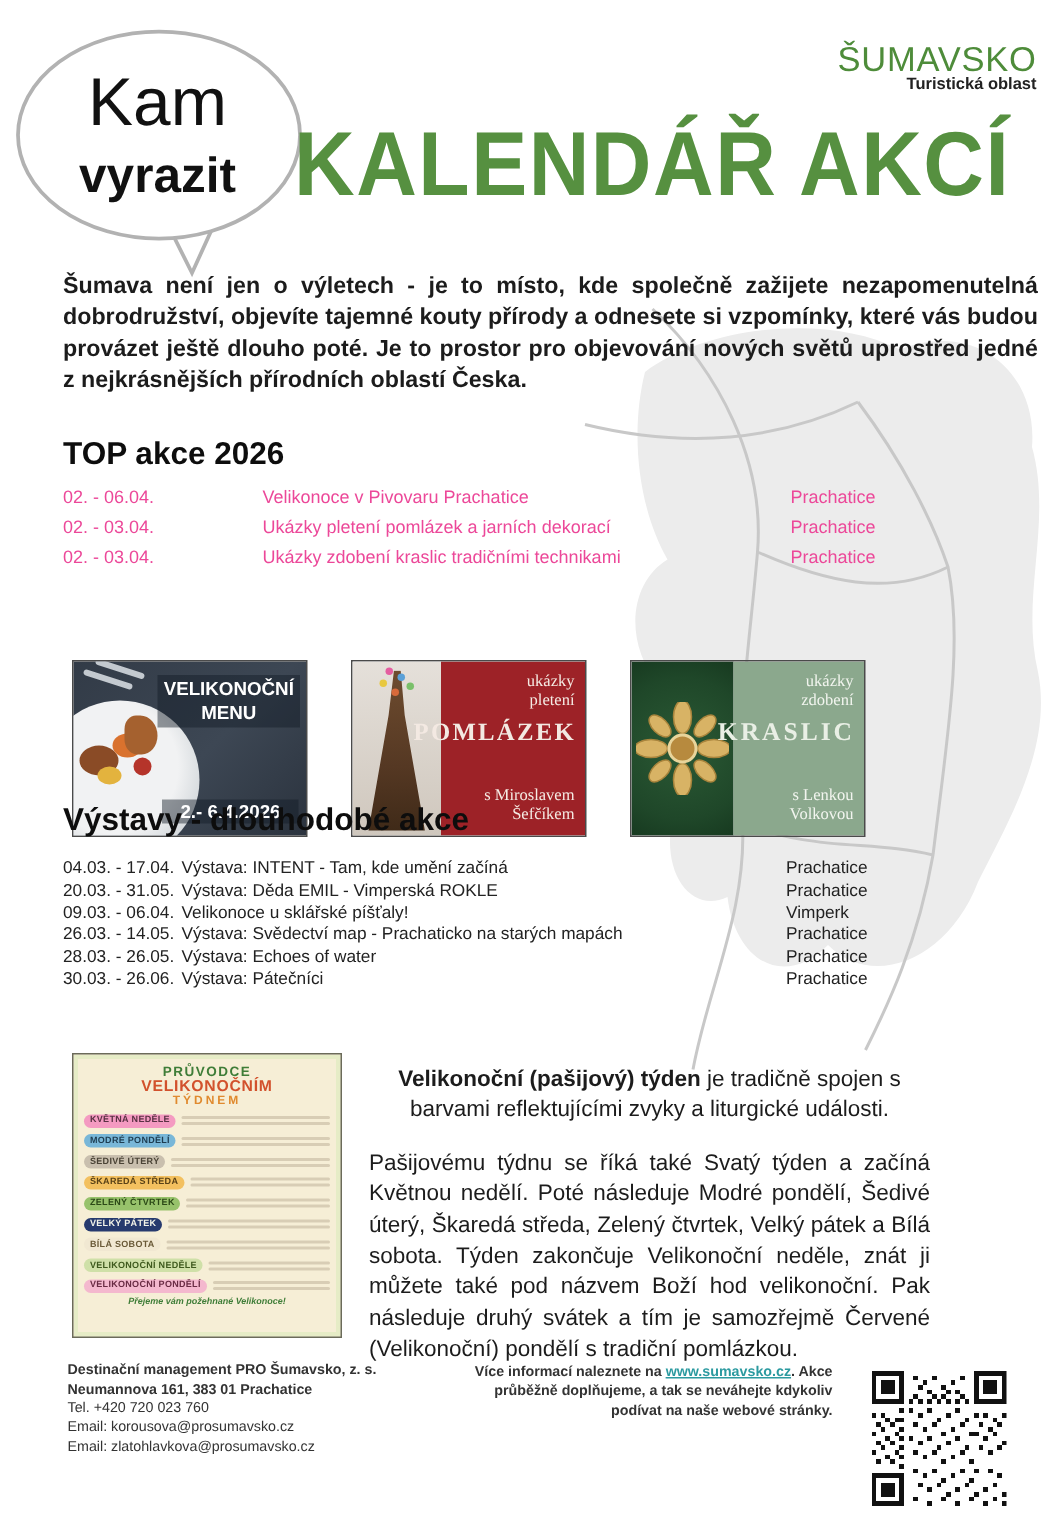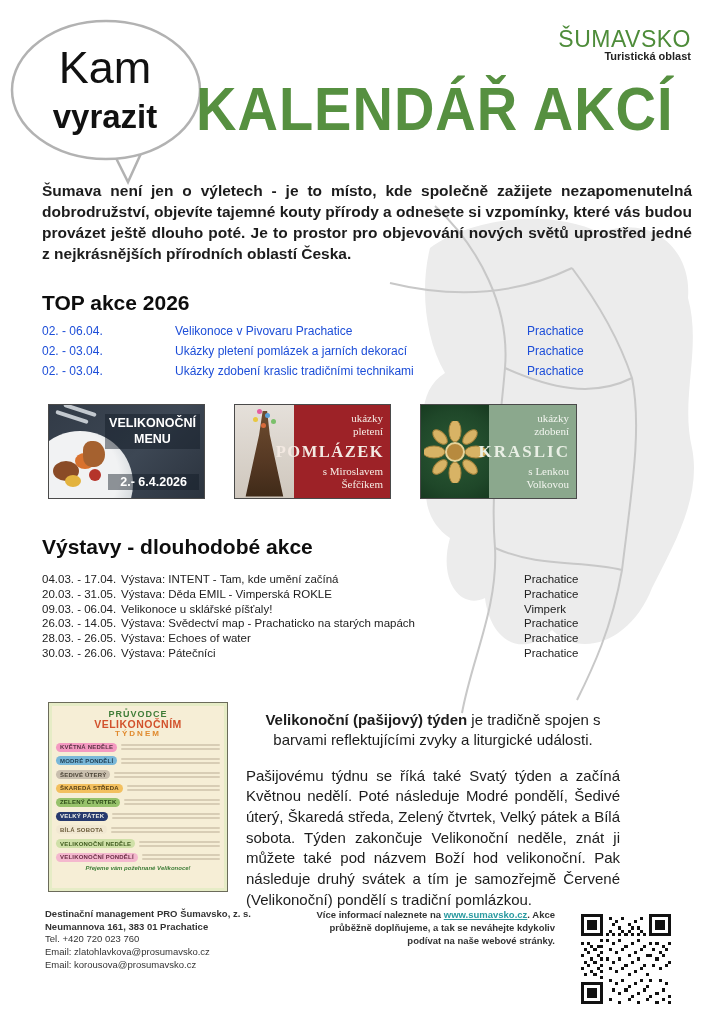--- a/index.html
+++ b/index.html
@@ -15,27 +15,27 @@
   .logo{position:absolute;right:18px;top:26px;text-align:right;}
   .logo-name{font-size:23px;font-weight:400;letter-spacing:.5px;}
   .logo-sub{font-size:11px;font-weight:600;color:#222;margin-top:-3px;}
   .main-title{position:absolute;left:196px;top:74px;font-size:56px;font-weight:800;letter-spacing:1px;white-space:nowrap;transform:scaleY(1.08);transform-origin:top left;text-shadow:1px 1px 0 rgba(255,255,255,.25);}
   
   .intro{position:absolute;left:42px;top:180px;width:650px;font-size:15.5px;font-weight:700;text-align:justify;line-height:1.36;}
   
   .sec-head{font-size:21px;font-weight:800;color:#0d0d0d;}
   #top-head{position:absolute;left:42px;top:291px;}
   #top-rows{position:absolute;left:42px;top:324px;width:650px;}
-  .t-row{display:flex;font-size:12px;color:#1d4ed8;height:20px;}
+  .t-row{display:flex;font-size:12px;color:#ec4899;height:20px;}
   .t-date{width:133px;}
   .t-event{flex:1;}
   .t-place{width:165px;}
   
   #cards{position:absolute;left:48px;top:404px;display:flex;gap:29px;}
-  .card{position:relative;width:157px;height:95px;overflow:hidden;border:1px solid #4a4a4a;box-sizing:border-box;}
+  .card{position:relative;width:157px;height:118px;overflow:hidden;border:1px solid #4a4a4a;box-sizing:border-box;margin-top:36px;}
   
   .card1{background:linear-gradient(135deg,#323b47 0%,#3d4754 55%,#2b333e 100%);}
   .cutlery{position:absolute;width:34px;height:4px;background:#c3c9cf;border-radius:2px;transform:rotate(18deg);}
   .plate{position:absolute;left:-22px;top:26px;width:106px;height:106px;border-radius:50%;background:radial-gradient(circle at 45% 42%,#f1f2f3 52%,#d9dde0 70%,#c8cdd1 100%);}
   .food{position:absolute;border-radius:50%;}
   .c1-title{position:absolute;top:9px;left:56px;right:4px;text-align:center;color:#fff;font-weight:800;font-size:12.5px;line-height:1.25;background:rgba(18,26,38,.45);padding:2px 0;}
   .c1-date{position:absolute;bottom:8px;right:5px;color:#fff;font-weight:800;font-size:12.5px;background:rgba(18,26,38,.45);padding:1px 12px;}
   
   .card2{display:flex;font-family:"Liberation Serif",serif;}
   .c2-left{width:38%;position:relative;background:linear-gradient(180deg,#e5e0da 0%,#cfc7bd 100%);}
@@ -317,22 +317,22 @@
       </div>
       <div class="easter-par">Pašijovému týdnu se říká také Svatý týden a začíná Květnou nedělí. Poté následuje Modré pondělí, Šedivé úterý, Škaredá středa, Zelený čtvrtek, Velký pátek a Bílá sobota. Týden zakončuje Velikonoční neděle, znát ji můžete také pod názvem Boží hod velikonoční. Pak následuje druhý svátek a tím je samozřejmě Červené (Velikonoční) pondělí s tradiční pomlázkou.</div>
     </div>
   </div>
 
   <div id="footer">
     <div class="f-left">
       <div class="f-bold">Destinační management PRO Šumavsko, z. s.</div>
       <div class="f-bold">Neumannova 161, 383 01 Prachatice</div>
       <div>Tel.  +420 720 023 760</div>
+      <div>Email: korousova@prosumavsko.cz</div>
       <div>Email: zlatohlavkova@prosumavsko.cz</div>
-      <div>Email: korousova@prosumavsko.cz</div>
     </div>
     <div class="f-mid">
       <span>Více informací naleznete na </span><a class="f-link" style="color: rgb(43, 154, 160);">www.sumavsko.cz</a><span>. Akce průběžně doplňujeme, a tak se neváhejte kdykoliv podívat na naše webové stránky.</span>
     </div>
     <div class="f-qr">
       <svg width="90" height="90" viewBox="0 0 29 29" shape-rendering="crispEdges">
         <rect width="29" height="29" fill="#fff"></rect>
         <g fill="#111">
           <path fill-rule="evenodd" d="M0 0h7v7H0z M1 1v5h5V1z"></path>
             <rect x="2" y="2" width="3" height="3"></rect>

